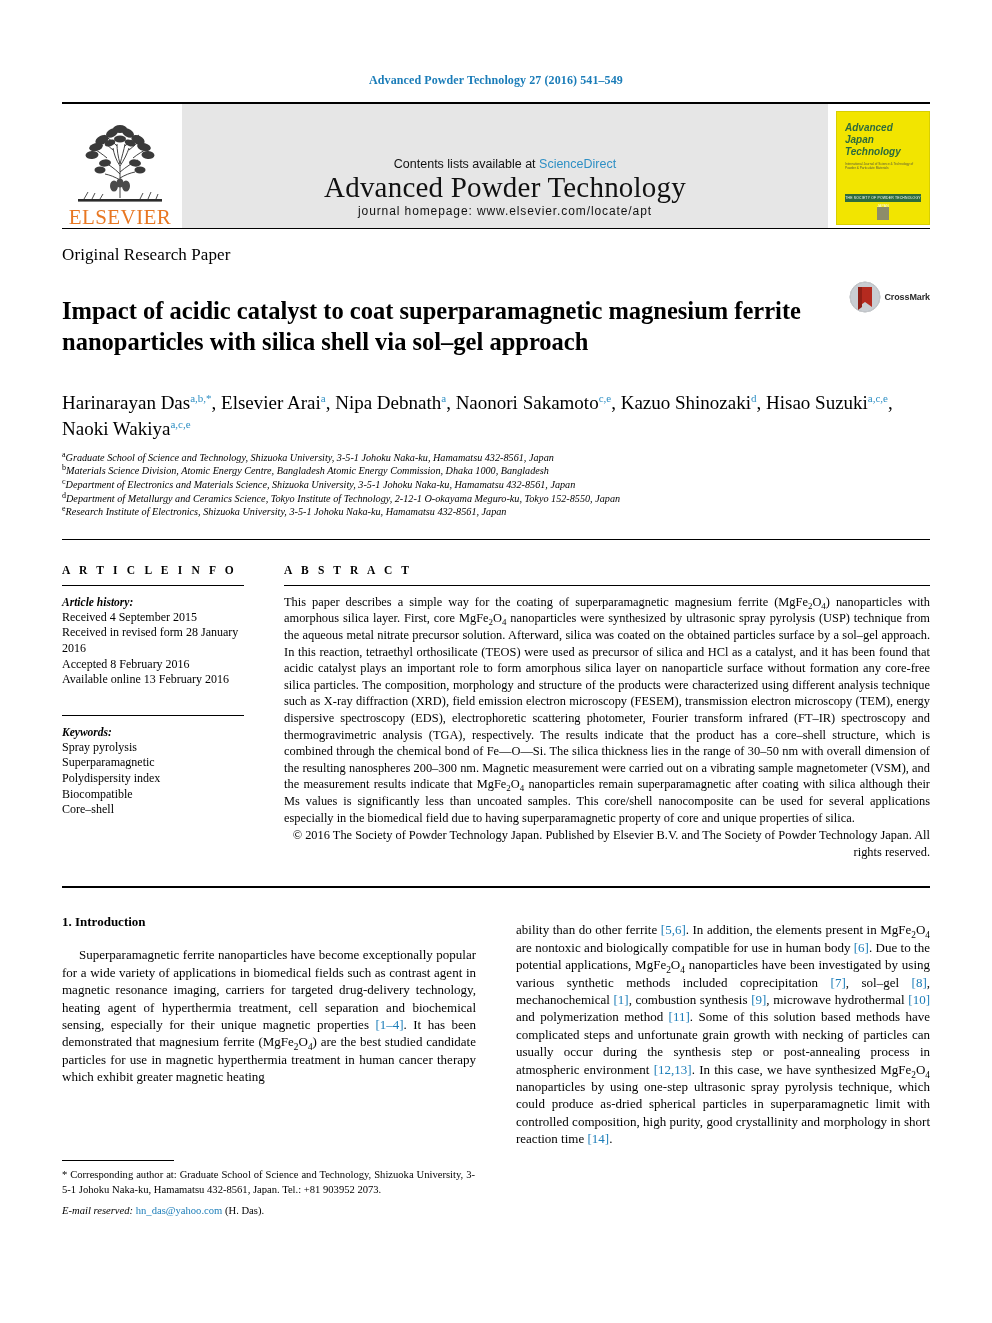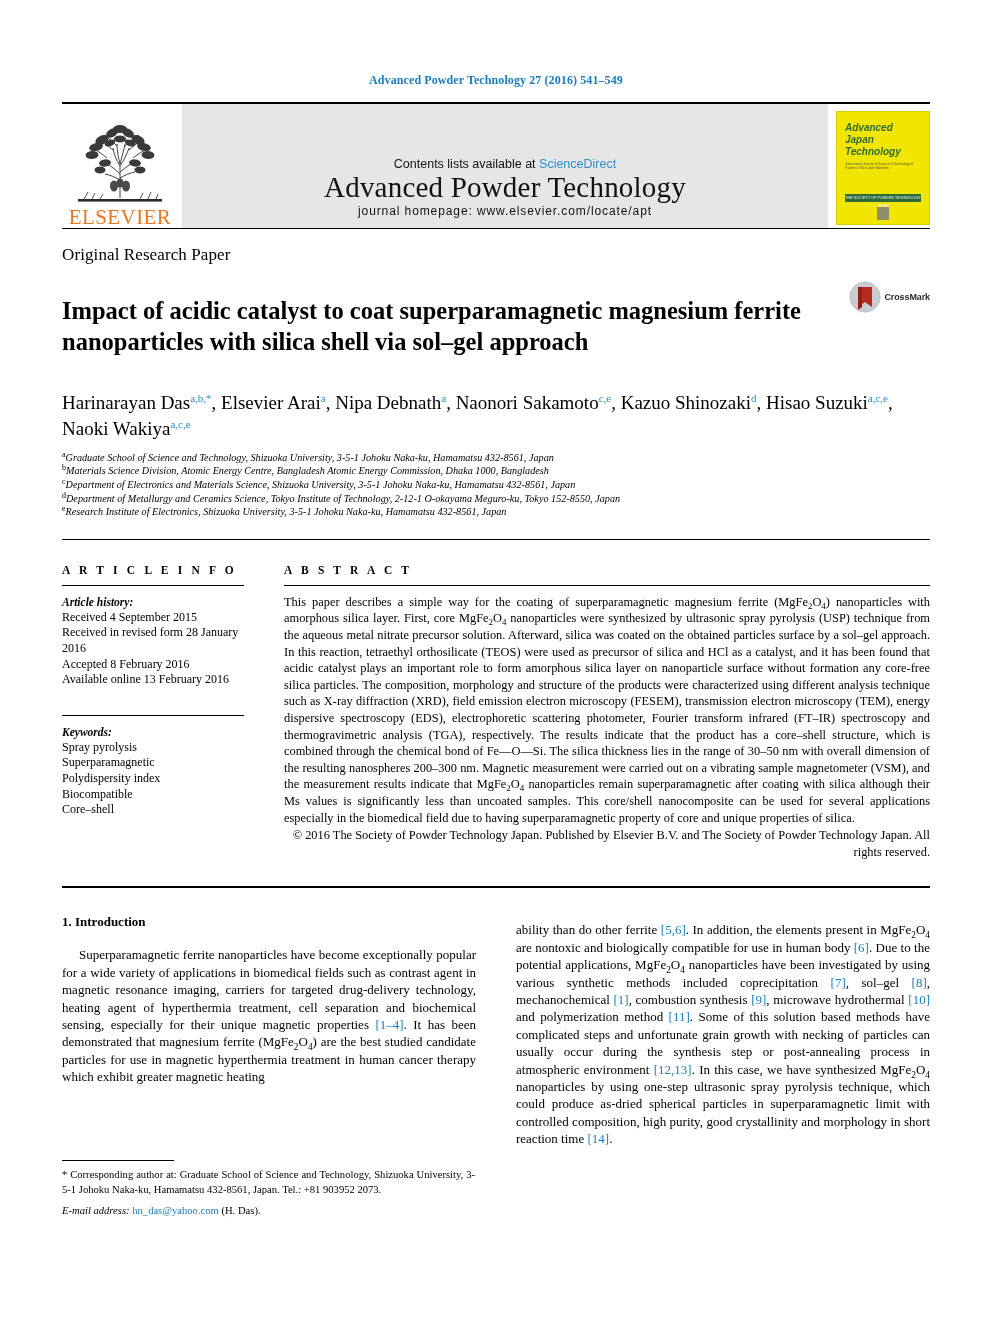--- a/index.html
+++ b/index.html
@@ -500,20 +500,20 @@
     </div>
     <div class="col right">
       <div class="para noindent">ability than do other ferrite <span class="ref">[5,6]</span>. In addition, the elements present in MgFe<sub>2</sub>O<sub>4</sub> are nontoxic and biologically compatible for use in human body <span class="ref">[6]</span>. Due to the potential applications, MgFe<sub>2</sub>O<sub>4</sub> nanoparticles have been investigated by using various synthetic methods included coprecipitation <span class="ref">[7]</span>, sol–gel <span class="ref">[8]</span>, mechanochemical <span class="ref">[1]</span>, combustion synthesis <span class="ref">[9]</span>, microwave hydrothermal <span class="ref">[10]</span> and polymerization method <span class="ref">[11]</span>. Some of this solution based methods have complicated steps and unfortunate grain growth with necking of particles can usually occur during the synthesis step or post-annealing process in atmospheric environment <span class="ref">[12,13]</span>. In this case, we have synthesized MgFe<sub>2</sub>O<sub>4</sub> nanoparticles by using one-step ultrasonic spray pyrolysis technique, which could produce as-dried spherical particles in superparamagnetic limit with controlled composition, high purity, good crystallinity and morphology in short reaction time <span class="ref">[14]</span>.</div>
     </div>
   </div>
 
   <div class="footnote-wrap">
     <div class="footnote-rule"></div>
     <div class="footnote">* Corresponding author at: Graduate School of Science and Technology, Shizuoka University, 3-5-1 Johoku Naka-ku, Hamamatsu 432-8561, Japan. Tel.: +81 903952 2073.</div>
     <div class="footnote-email">
-      <span class="lbl">E-mail address:</span>
+      <span class="lbl">E-mail reserved:</span>
       <span class="link">hn_das@yahoo.com</span>
       <span>(H. Das).</span>
     </div>
   </div>
 
 
 </div>
 
 </body></html>

